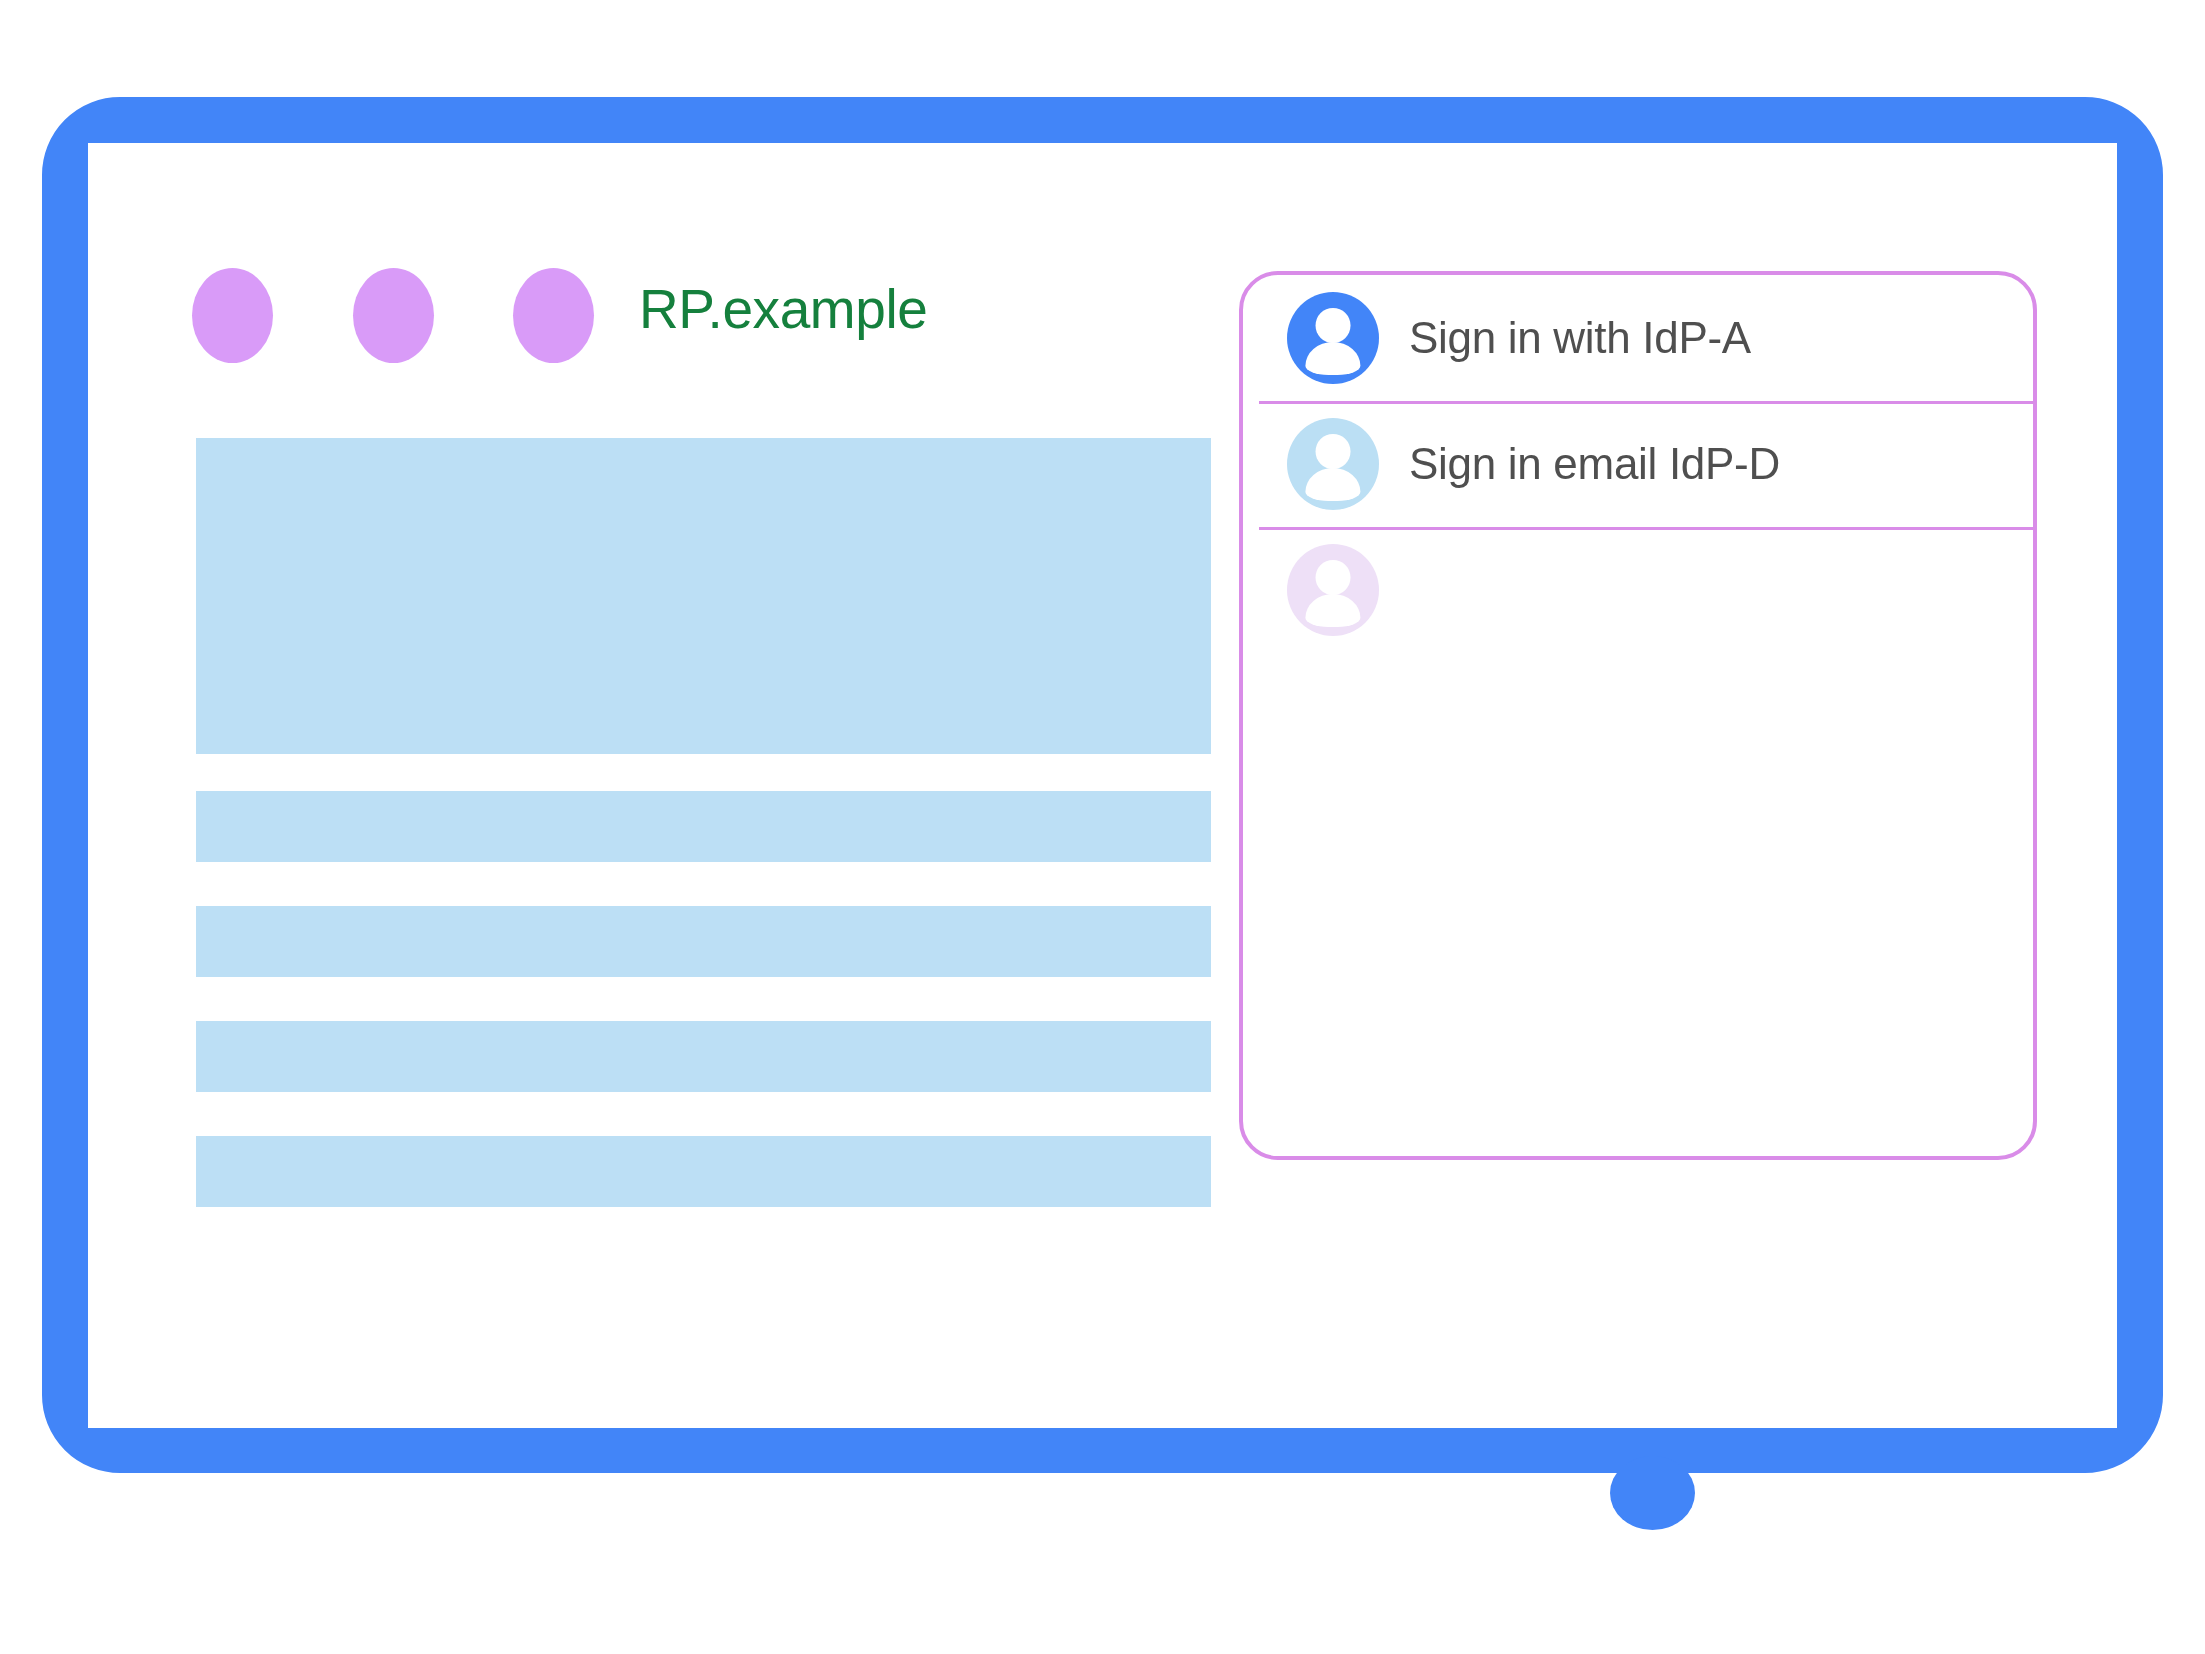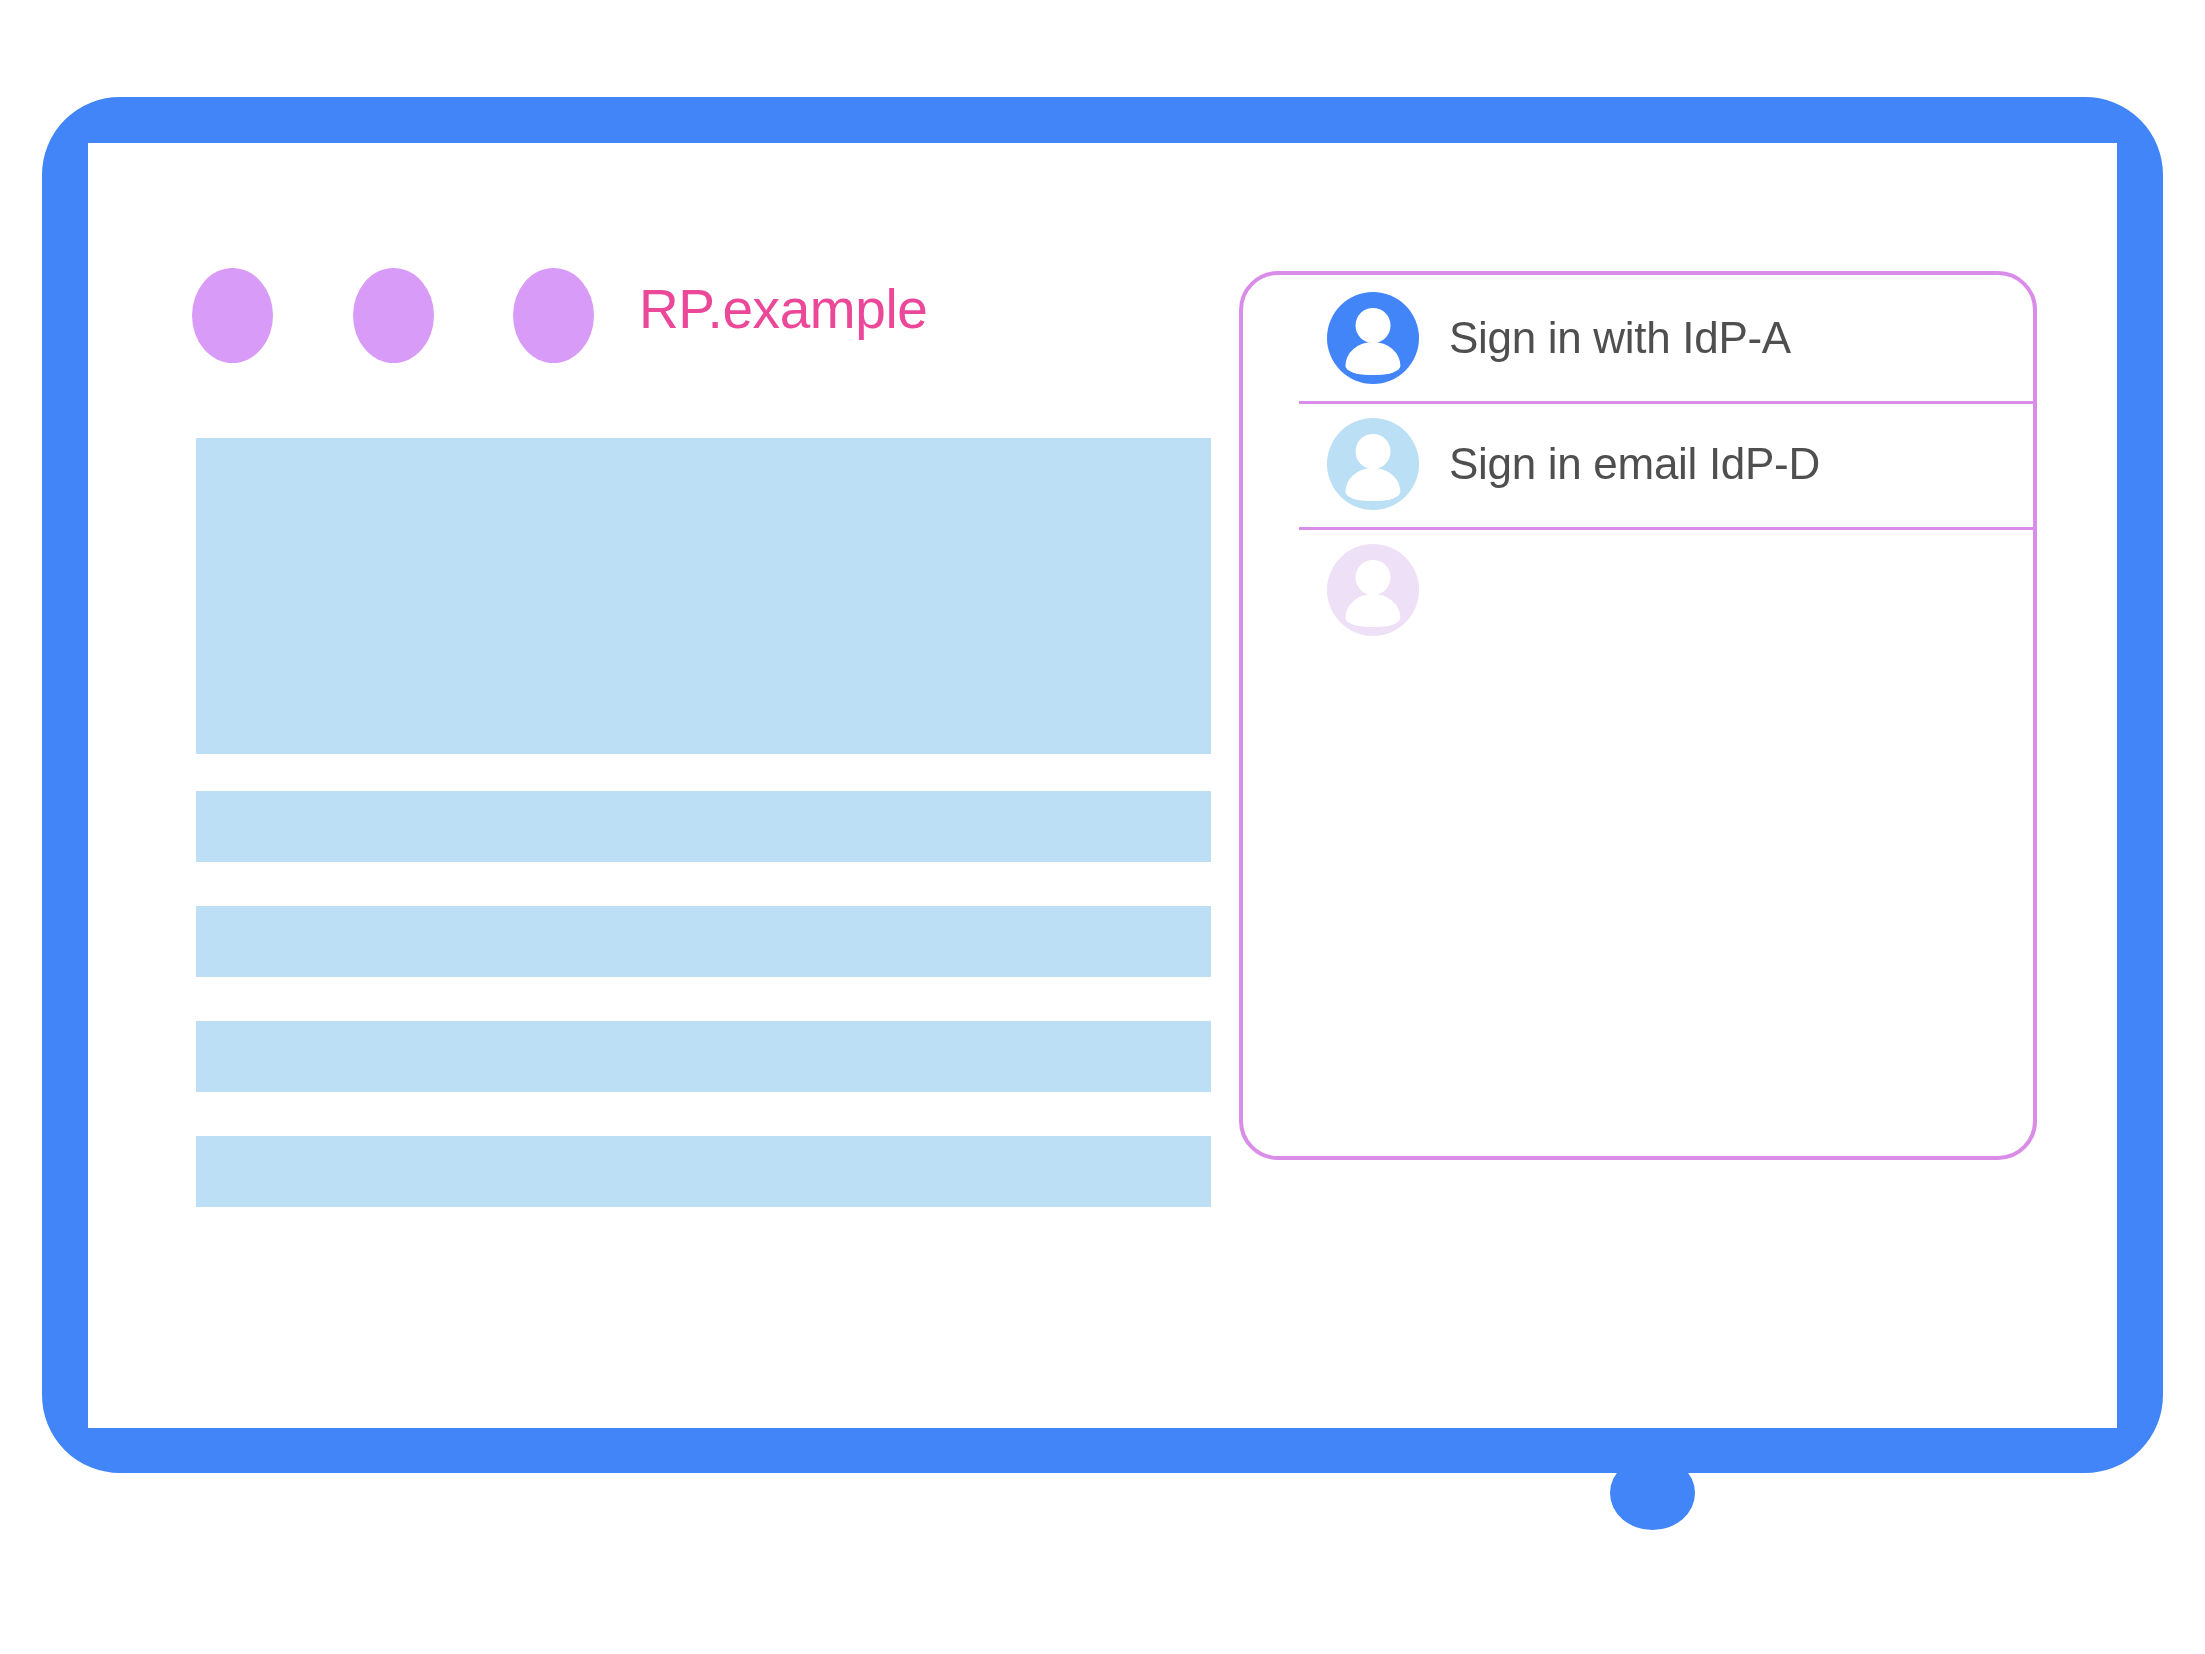--- a/index.html
+++ b/index.html
@@ -66,21 +66,21 @@
     border-radius: 50%;
   }
   #dot-1 { left: 104px; }
   #dot-2 { left: 265px; }
   #dot-3 { left: 425px; }
   #site-title {
     position: absolute;
     left: 551px;
     top: 134px;
     font-size: 55px;
-    color: #ec4899;
+    color: #15803d;
     letter-spacing: -0.4px;
     white-space: nowrap;
   }
 
   
   #content-column {
     position: absolute;
     left: 108px;
     top: 295px;
   }
@@ -104,21 +104,20 @@
     background: #ffffff;
     overflow: hidden;
   }
   .account-row {
     position: relative;
     height: 126px;
     display: flex;
     align-items: center;
     padding-left: 44px;
     box-sizing: border-box;
-    margin-left: 40px;
   }
   .account-row + .account-row::before {
     content: "";
     position: absolute;
     left: 16px;
     right: 0;
     top: 0;
     height: 2.6px;
     background: #d98ce8;
   }

